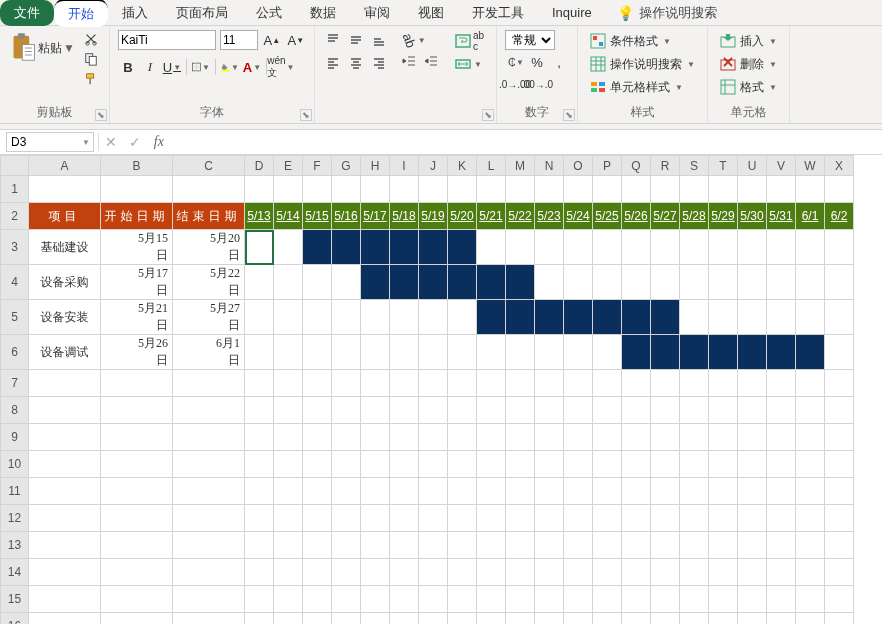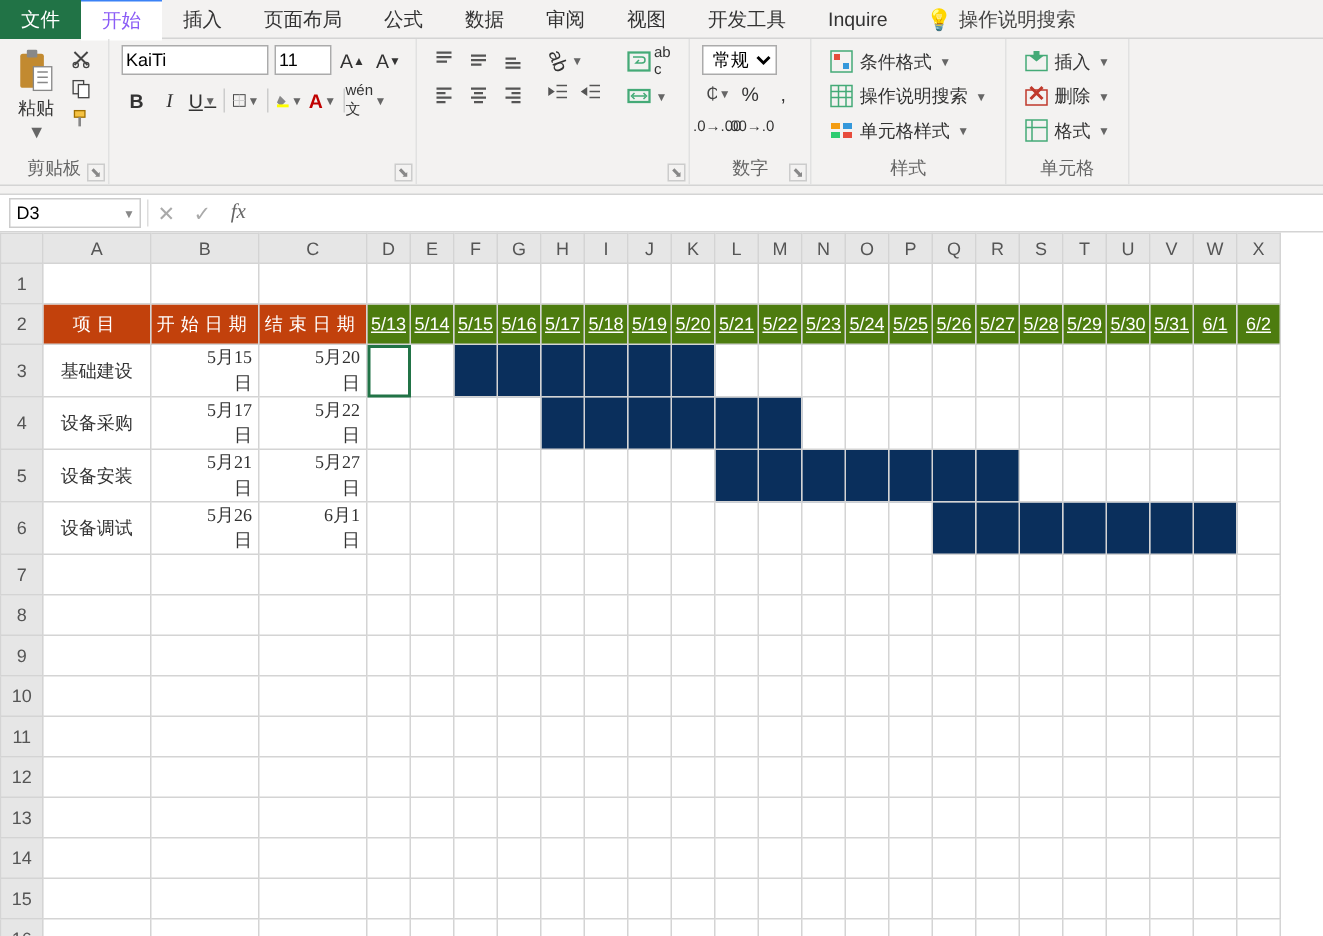--- a/index.html
+++ b/index.html
@@ -1,33 +1,33 @@
 <!DOCTYPE html>
 <html><head>
 <meta charset="utf-8">
 <style>
 * { box-sizing: border-box; margin: 0; padding: 0; font-family: "Microsoft YaHei", SimSun, sans-serif; }
 body { background: #fff; font-size: 12px; color: #333; overflow: hidden; }
 
 
 .tabs { display: flex; align-items: center; background: #f3f2f1; height: 26px; border-bottom: 1px solid #d4d4d4; }
-.tab { padding: 4px 14px; font-size: 13px; cursor: pointer; }
+.tab { padding: 4px 14px; font-size: 13px; cursor: pointer; border-radius: 10px; }
 .tab.file { background: #217346; color: #fff; }
-.tab.active { background: #fff; color: #8b5cf6; border-top: 2px solid #3b82f6; }
+.tab.active { background: #fff; color: #1d4ed8; border-top: 2px solid #000000; }
 .bulb { margin: 0 4px 0 12px; font-size: 14px; color: #666; }
 .search-hint { font-size: 13px; color: #444; }
 
 
 .ribbon { display: flex; background: #f3f2f1; border-bottom: 1px solid #d4d4d4; height: 98px; }
 .group { display: flex; flex-direction: column; border-right: 1px solid #e1e1e1; padding: 4px 8px 2px 8px; position: relative; }
 .group-label { text-align: center; font-size: 12px; color: #666; margin-top: auto; padding-top: 2px; }
 .group-body { display: flex; flex: 1; gap: 4px; align-items: flex-start; }
 .group-dlg { position: absolute; right: 2px; bottom: 2px; font-size: 9px; color: #888; border: 1px solid #ccc; width: 12px; height: 12px; text-align: center; line-height: 10px; cursor: pointer; }
 
-.paste-big { display: flex; flex-direction: column; align-items: center; padding: 2px; cursor: pointer; }
+.paste-big { display: flex; flex-direction: row; align-items: center; padding: 2px; cursor: pointer; }
 .paste-big svg { width: 28px; height: 32px; }
 .paste-big span { font-size: 12px; }
 .mini-col { display: flex; flex-direction: column; gap: 2px; }
 .mini-btn { width: 20px; height: 18px; display: flex; align-items: center; justify-content: center; cursor: pointer; }
 .mini-btn svg { width: 14px; height: 14px; }
 .drop { font-size: 8px; color: #666; margin-left: 1px; }
 
 .font-row { display: flex; gap: 4px; align-items: center; margin-bottom: 4px; }
 select.ctl, input.ctl { border: 1px solid #ababab; background: #fff; font-size: 12px; padding: 1px 2px; height: 20px; }
 .font-name { width: 98px; }
@@ -170,20 +170,21 @@
             <span style="color:#c00000;font-weight:bold">A</span>
             <span class="drop">▼</span>
           </div>
         <div style="width:1px;height:16px;background:#ccc;margin:0 2px"></div>
         <div class="sq">
             <span style="font-size:10px">wén<br>文</span>
             <span class="drop">▼</span>
           </div>
       </div>
     </div>
+    <div class="group-label">字体</div>
     <div class="group-dlg">⬊</div>
   </div>
 
   <div class="group">
     <div class="group-body">
       <div class="align-grid">
         <div class="sq">
             <svg width="14" height="14" viewBox="0 0 14 14">
               <path d="M2 2h10M2 5h10M2 8h7" stroke="#555" stroke-width="1.5"></path>
             </svg>

